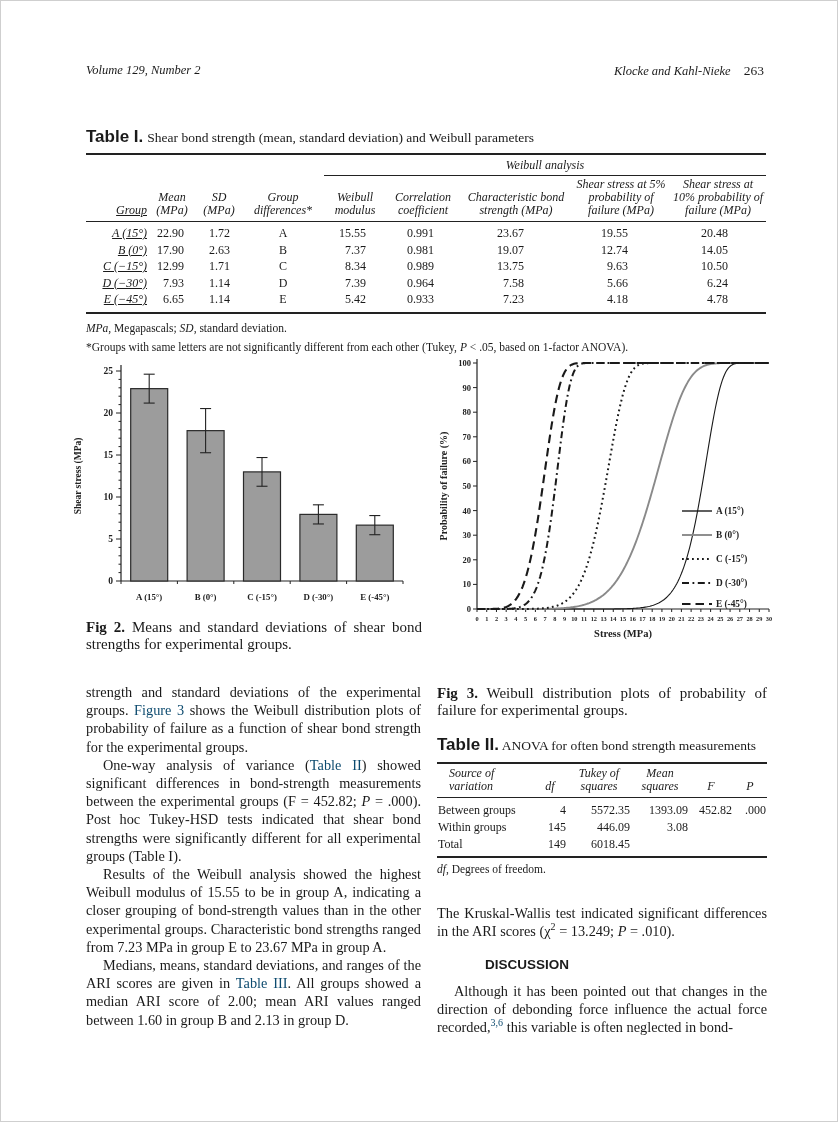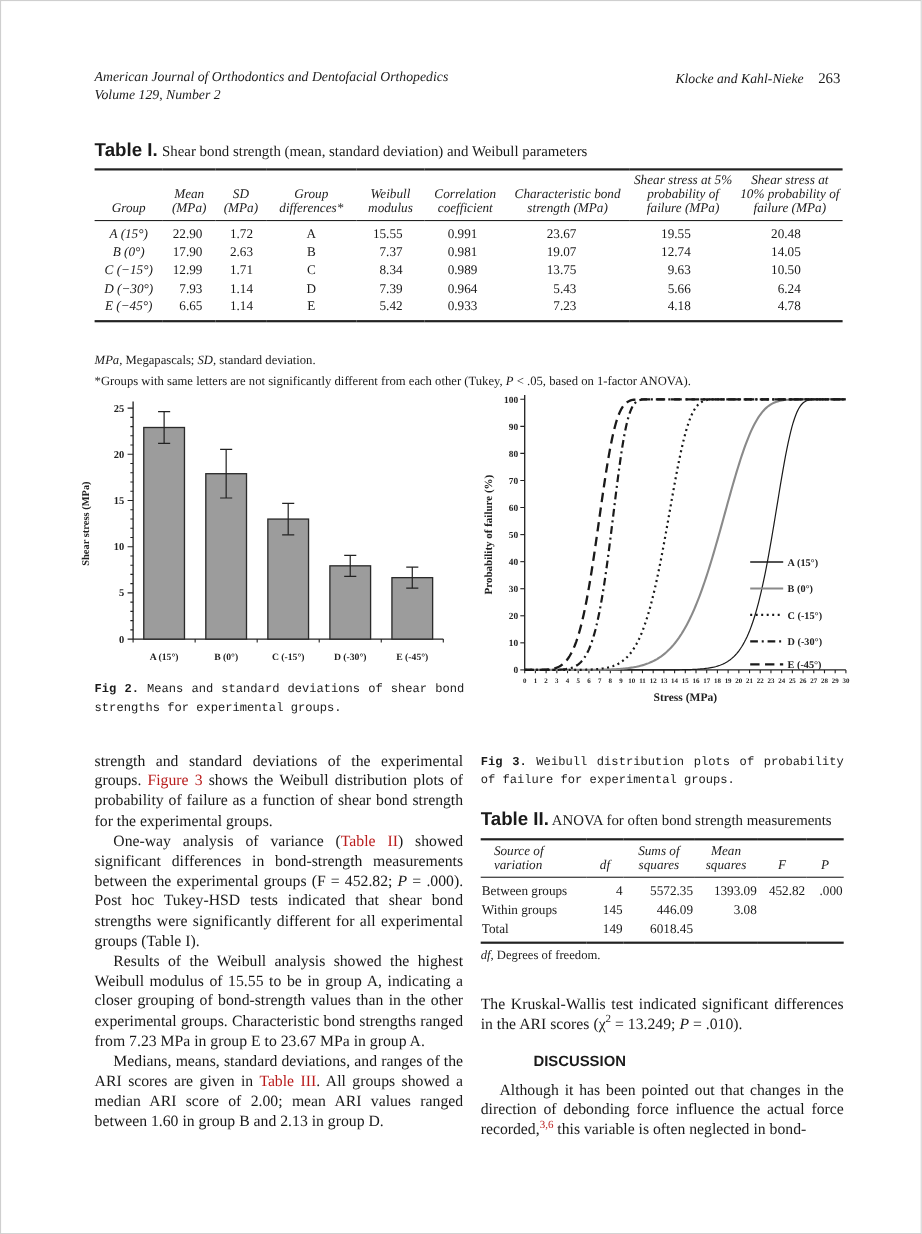--- a/index.html
+++ b/index.html
@@ -15,51 +15,51 @@
   .hdr-right .auth{font-style:italic;}
   .hdr-right .pg{font-style:normal;font-weight:normal;font-size:13.5px;margin-left:10px;}
   
   .tbl-label{font-family:"Liberation Sans",sans-serif;font-weight:bold;font-size:17px;}
   .tbl-title{font-size:13.5px;}
   
   .t1wrap{left:85px;top:126px;width:680px;}
   table{border-collapse:collapse;}
   .t1{width:680px;margin-top:6px;border-top:2.5px solid #222;border-bottom:2.5px solid #222;font-size:12px;}
   .t1 th{font-style:italic;font-weight:normal;vertical-align:bottom;padding:2px 1px 4px 1px;line-height:13px;text-align:center;}
-  .t1 th.left, .t1 td.left{text-align:center;}
+  .t1 th.left, .t1 td.left{text-align:right;text-decoration:underline;}
   .t1 .grouphdr{border-bottom:1.2px solid #222;font-style:italic;text-align:center;padding:4px 0 3px 0;}
   .t1 .hdrrow th{border-bottom:1.5px solid #222;}
   .t1 td{padding:1.5px 1px;line-height:13.5px;}
   .t1 td.grp{font-style:italic;}
   .t1 td.num{text-align:right;}
   .t1 td.ctr{text-align:center;}
   .t1 tr.firstdata td{padding-top:5px;}
   .t1 tr.lastdata td{padding-bottom:5px;}
   .pr-mean{padding-right:12px !important;}
   .pr-sd{padding-right:12px !important;}
   .pr-wm{padding-right:20px !important;}
   .pr-cc{padding-right:26px !important;}
   .pr-cb{padding-right:48px !important;}
   .pr-s5{padding-right:42px !important;}
   .pr-s10{padding-right:38px !important;}
   .fnote{font-size:11.5px;line-height:15px;margin-top:4px;}
   .t1foot{left:85px;top:316px;width:680px;}
   
-  .caption{font-family:Liberation Mono, monospace;font-size:11px;line-height:16.5px;text-align:justify;}
+  .caption{font-family:Liberation Serif, serif;font-size:15px;line-height:16.5px;text-align:justify;}
   .caption .cap-label{font-weight:bold;}
   .fig2cap{left:85px;top:618px;width:336px;}
   .fig3cap{left:436px;top:684px;width:330px;}
   
   .bodytext{font-size:14.3px;line-height:18.2px;text-align:justify;}
   .leftcol{left:85px;top:682px;width:335px;}
   .rightcol-kw{left:436px;top:903px;width:330px;}
   .rightcol-disc{left:436px;top:981px;width:330px;}
   .indent{text-indent:17px;}
   p{margin:0;}
-  .lnk{color:#b91c1c;}
+  .lnk{color:#0c4a6e;}
   .it{font-style:italic;}
   .sup{vertical-align:super;font-size:10px;line-height:0;}
   .disc-hd{left:436px;top:956px;font-family:"Liberation Sans",sans-serif;font-weight:bold;font-size:13.5px;margin-left:48px;}
   
   .t2wrap{left:436px;top:736px;width:330px;}
   .t2title{font-size:13.5px;line-height:16.5px;text-align:justify;}
   .t2{width:330px;margin-top:7px;border-top:2.2px solid #222;border-bottom:2.2px solid #222;font-size:12px;}
   .t2 th{font-style:italic;font-weight:normal;vertical-align:bottom;padding:3px 1px 4px 1px;line-height:13px;border-bottom:1.4px solid #222;text-align:center;}
   .t2 th.left{text-align:left;padding-left:12px;margin-top:32px;}
   .t2 td{padding:1.5px 1px;line-height:14px;}
@@ -71,21 +71,20 @@
   
   .fig2svg{left:68px;top:356px;}
   .fig3svg{left:434px;top:352px;}
 </style>
 </head>
 <body>
 
 <div class="page">
 
   <div class="abs hdr-left">
-    <div>American Journal of Orthodontics and Dentofacial Orthopedics</div>
     <div>Volume 129, Number 2</div>
   </div>
   <div class="abs hdr-right">
     <span class="auth">Klocke and Kahl-Nieke</span>
     <span class="pg">263</span>
   </div>
 
   <div class="abs t1wrap">
     <div>
       <span class="tbl-label">Table I.</span>
@@ -97,20 +96,24 @@
           <col style="width:48px">
           <col style="width:46px">
           <col style="width:82px">
         <col style="width:62px">
           <col style="width:74px">
           <col style="width:112px">
           <col style="width:98px">
           <col style="width:96px">
       </colgroup>
       <tbody>
+          <tr>
+        <th colspan="4" style="border-bottom:none"></th>
+        <th colspan="5" class="grouphdr">Weibull analysis</th>
+      </tr>
       <tr class="hdrrow">
         <th class="left">Group</th>
         <th>Mean (MPa)</th>
         <th>SD (MPa)</th>
         <th>Group differences*</th>
         <th>Weibull modulus</th>
         <th>Correlation coefficient</th>
         <th>Characteristic bond strength (MPa)</th>
         <th>Shear stress at 5% probability of failure (MPa)</th>
         <th>Shear stress at 10% probability of failure (MPa)</th>
@@ -148,21 +151,21 @@
         <td class="num pr-s5">9.63</td>
         <td class="num pr-s10">10.50</td>
       </tr>
       <tr>
         <td class="grp left">D (−30°)</td>
         <td class="num pr-mean">7.93</td>
         <td class="num pr-sd">1.14</td>
         <td class="ctr">D</td>
         <td class="num pr-wm">7.39</td>
         <td class="num pr-cc">0.964</td>
-        <td class="num pr-cb">5.43</td>
+        <td class="num pr-cb">7.58</td>
         <td class="num pr-s5">5.66</td>
         <td class="num pr-s10">6.24</td>
       </tr>
       <tr class="lastdata">
         <td class="grp left">E (−45°)</td>
         <td class="num pr-mean">6.65</td>
         <td class="num pr-sd">1.14</td>
         <td class="ctr">E</td>
         <td class="num pr-wm">5.42</td>
         <td class="num pr-cc">0.933</td>
@@ -381,21 +384,21 @@
           <col style="width:34px">
           <col style="width:64px">
           <col style="width:58px">
           <col style="width:44px">
           <col style="width:34px">
       </colgroup>
       <tbody>
           <tr>
         <th class="left">Source of variation</th>
         <th>df</th>
-        <th>Sums of squares</th>
+        <th>Tukey of squares</th>
         <th>Mean squares</th>
         <th>F</th>
         <th>P</th>
       </tr>
       <tr class="firstdata">
         <td class="lbl">Between groups</td>
         <td class="num">4</td>
         <td class="num">5572.35</td>
         <td class="num">1393.09</td>
         <td class="num">452.82</td>

